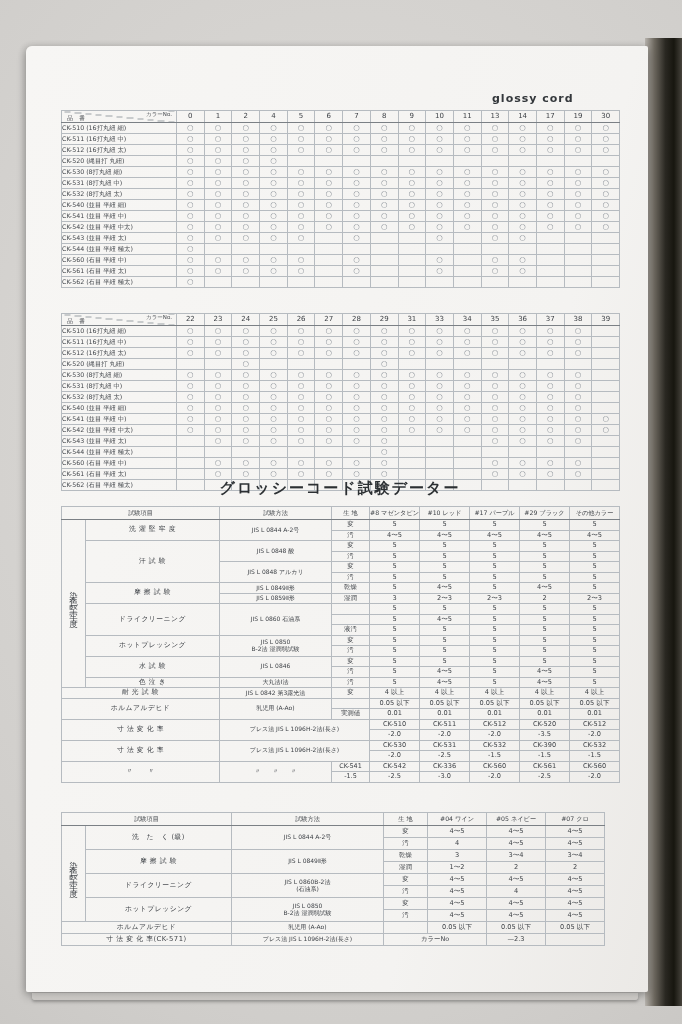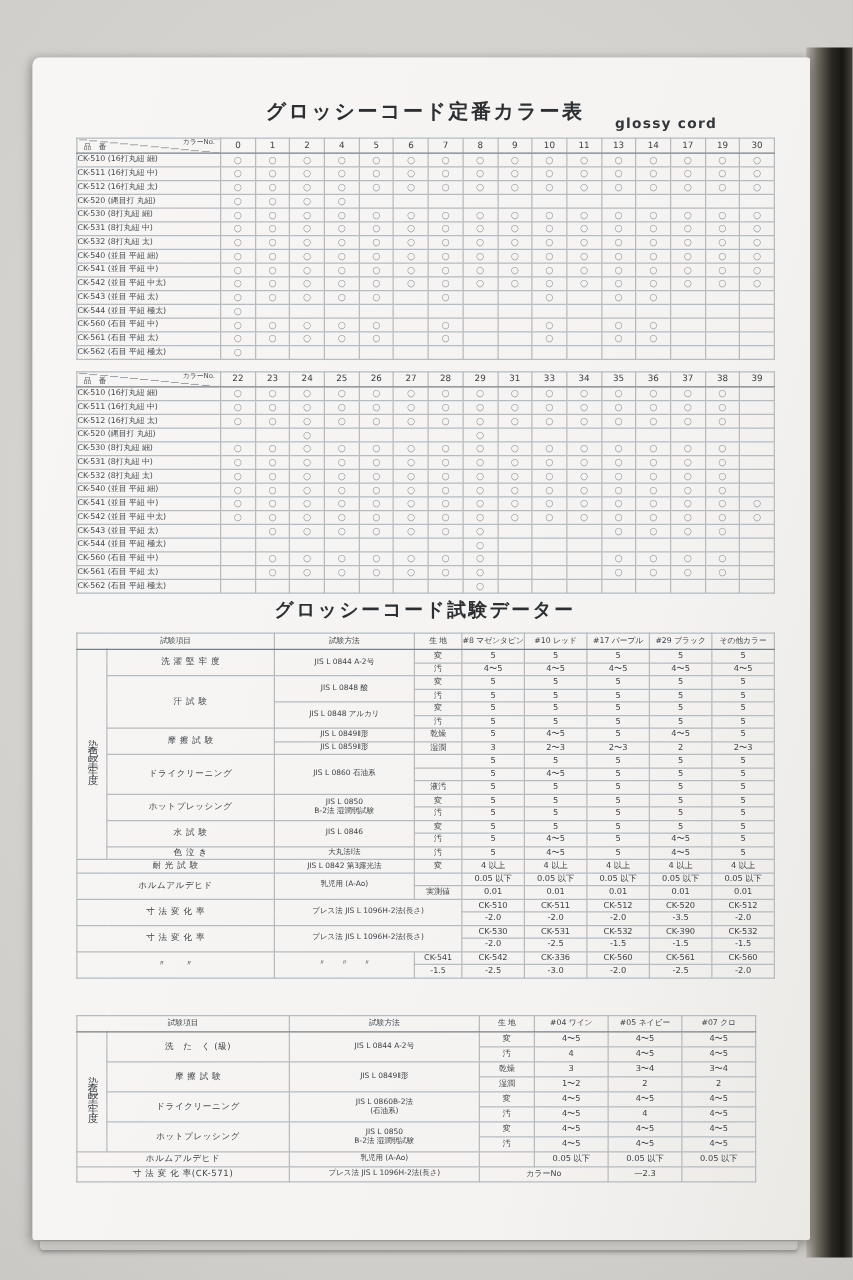--- a/index.html
+++ b/index.html
@@ -21,21 +21,21 @@
   .subtitle{position:absolute;left:466px;top:46px;font-size:11px;font-weight:600;
        color:#33373b;letter-spacing:1px;}
   .t2{left:35px;top:433px;width:558px;font-size:15px;letter-spacing:2px;}
   .t3{left:35px;top:742px;width:543px;font-size:15px;letter-spacing:3px;}
 
   table{position:absolute;border-collapse:collapse;table-layout:fixed;}
   .ctable,.ttable{border:1.5px solid #4e5256;}
   .ctable td,.ttable td{border:1px solid #b6bbc0;padding:0;line-height:1.05;
        overflow:hidden;white-space:nowrap;}
   .t-c1{left:35px;top:64px;width:558px;}
-  .t-c2{left:35px;top:251px;width:558px;border-radius:18px;}
+  .t-c2{left:35px;top:267px;width:558px;border-radius:18px;}
   .t-c1 tr,.t-c2 tr{height:11px;}
   .ctable tr.hrow{height:12px;}
   .ctable tr.hrow td{border-bottom:1.3px solid #7b8085;}
   .corner{position:relative;
        background:linear-gradient(to top right,transparent 48.6%,#9aa0a5 48.6%,#9aa0a5 51.4%,transparent 51.4%);}
   .c-top{position:absolute;top:1px;right:4px;font-size:5.5px;color:#4a4e53;}
   .c-bot{position:absolute;bottom:1px;left:5px;font-size:6px;color:#4a4e53;letter-spacing:2px;}
   .chead{font-size:7px;text-align:center;color:#3d4146;}
   .lbl{font-size:6.3px;color:#45494e;padding-left:3px;text-align:left;}
   .mk{font-size:7.5px;text-align:center;color:#8d939a;}
@@ -57,21 +57,20 @@
   .vert{writing-mode:vertical-rl;text-orientation:upright;font-size:8.5px;
        letter-spacing:7px;color:#3a3e43;}
 </style>
 </head>
 <body>
 
 <div class="backdrop">
   <div class="stack"></div>
   <div class="binding"></div>
   <div class="page">
-    <div class="title t1">グロッシーコード定番カラー表</div>
     <div class="subtitle">glossy cord</div>
     <table id="ctable1" class="ctable t-c1">
         <colgroup>
           <col style="width:115px">
           <col style="width:27.6875px">
           <col style="width:27.6875px">
           <col style="width:27.6875px">
           <col style="width:27.6875px">
           <col style="width:27.6875px">
           <col style="width:27.6875px">

